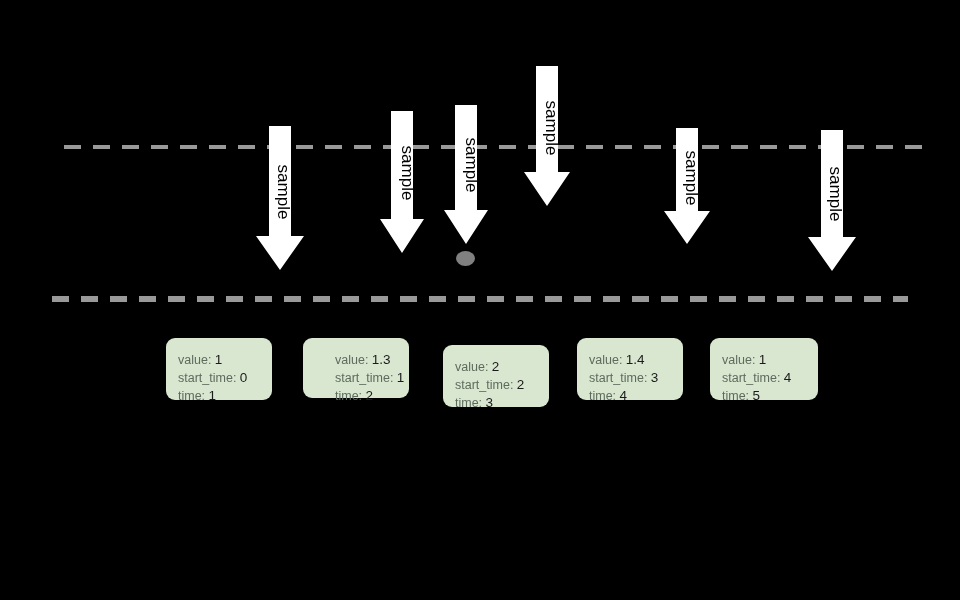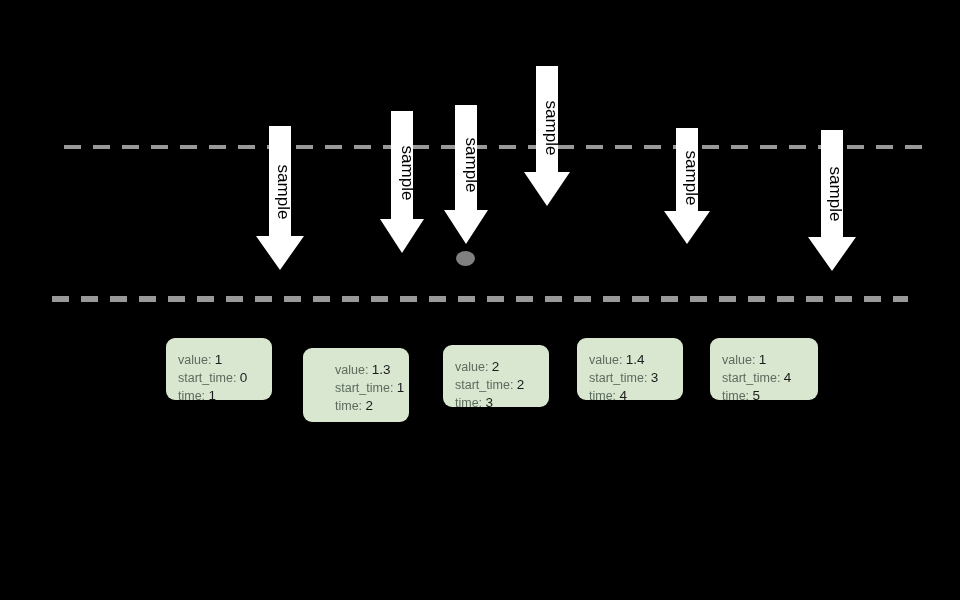--- a/index.html
+++ b/index.html
@@ -152,21 +152,21 @@
     <div class="row">
       <span>start_time:</span>
       <span class="val">0</span>
     </div>
     <div class="row">
       <span>time:</span>
       <span class="val">1</span>
     </div>
   </div>
 
-  <div class="box" style="left:303px; top:348px; width:106px; height:74px;padding-left:32px;">
+  <div class="box" style="left:303px; top:338px; width:106px; height:60px;padding-left:32px;">
     <div class="row">
       <span>value:</span>
       <span class="val">1.3</span>
     </div>
     <div class="row">
       <span>start_time:</span>
       <span class="val">1</span>
     </div>
     <div class="row">
       <span>time:</span>

